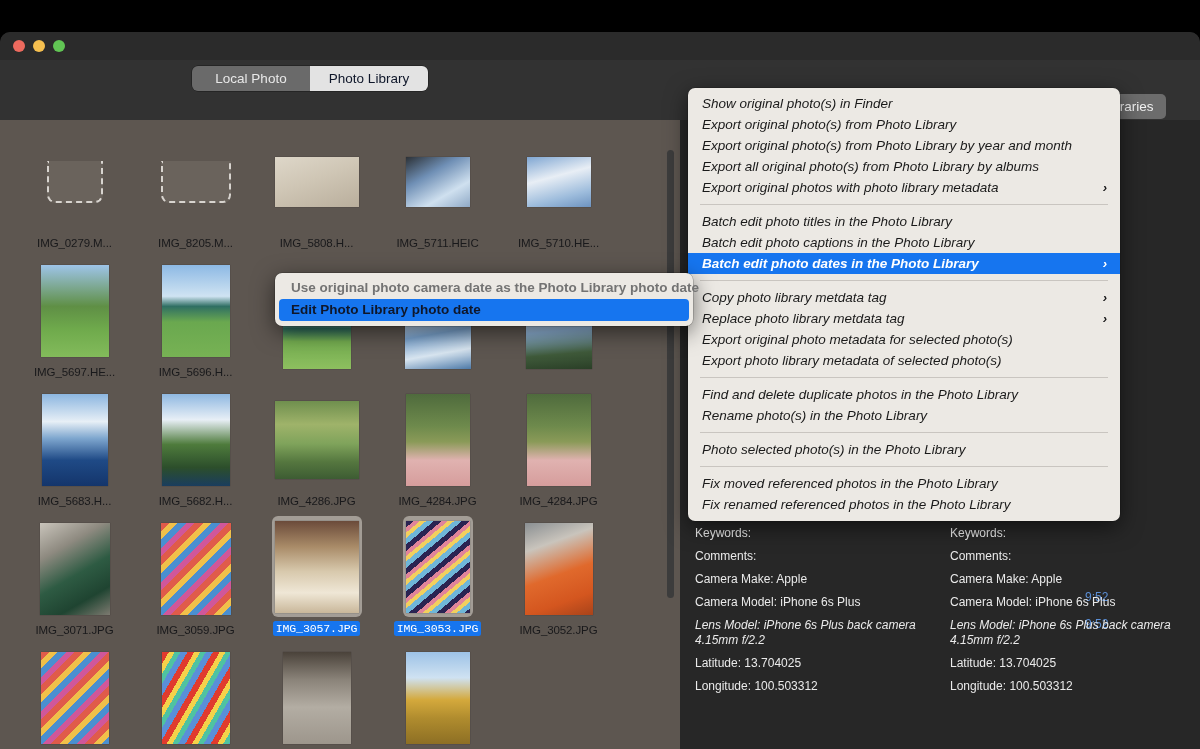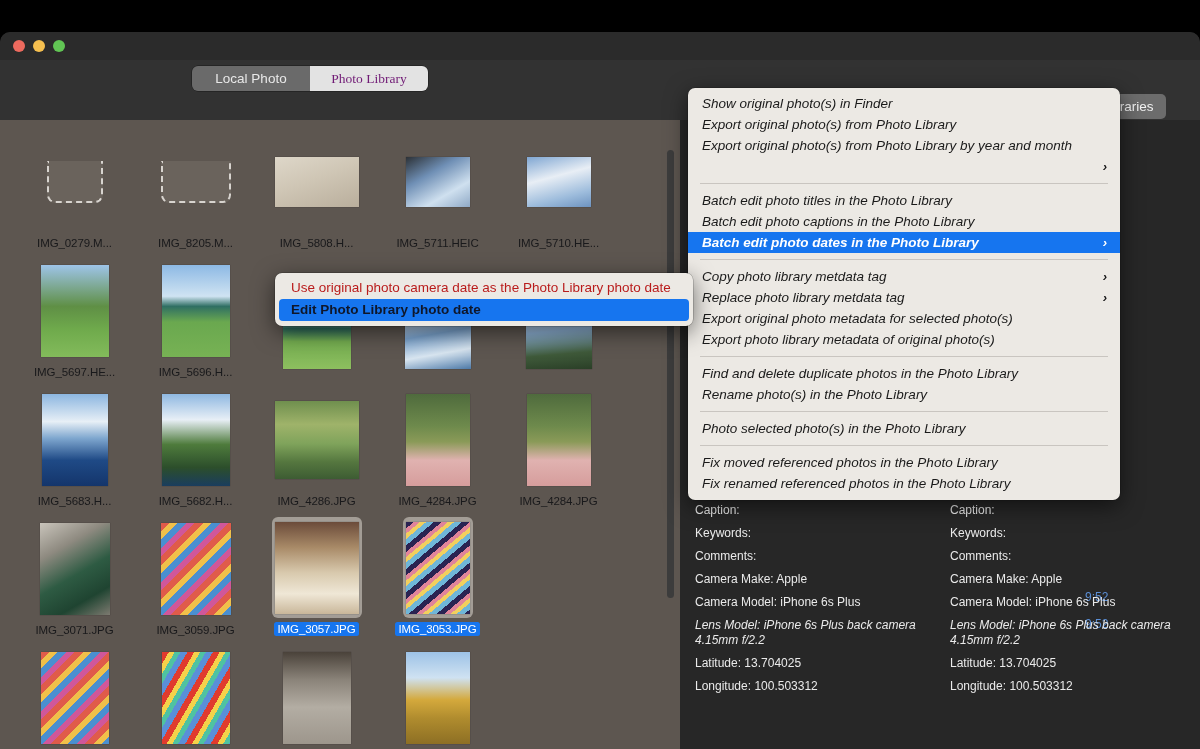--- a/index.html
+++ b/index.html
@@ -48,21 +48,21 @@
     overflow: hidden;
     box-shadow: 0 0 0 0.5px rgba(0,0,0,.5);
   }
   .seg {
     width: 118px; height: 25px;
     display: flex; align-items: center; justify-content: center;
     font-size: 13.5px;
     cursor: default;
   }
   .seg.inactive { background: #6a6a6a; color: #e8e8e8; }
-  .seg.active { background: #e3e3e3; color: #701a75; font-family: Liberation Serif, serif; }
+  .seg.active { background: #e3e3e3; color: #0f172a; }
 
   .tbtn {
     position: absolute; top: 34px;
     height: 25px;
     background: #6c6c6c;
     border-radius: 5px;
     color: #f2f2f2;
     font-size: 13.5px;
     display: flex; align-items: center; justify-content: center;
     padding: 0 12px;
@@ -141,20 +141,21 @@
     margin-top: 5px;
     white-space: nowrap;
     letter-spacing: -.1px;
   }
   .fname.sel {
     background: #1675ef;
     color: #fff;
     border-radius: 2.5px;
     padding: 1px 3px;
     margin-top: 4px;
+    font-family: Liberation Mono, monospace;
   }
 
   .vscroll {
     position: absolute; left: 667px; top: 118px;
     width: 7px; height: 448px;
     background: #3c3c3c;
     border-radius: 4px;
   }
 
   
@@ -222,24 +223,25 @@
     width: 418px;
     background: #ece9e4;
     border-radius: 7px;
     padding: 4px 4px 5px 4px;
     box-shadow: 0 6px 22px rgba(0,0,0,.55), 0 0 0 0.5px rgba(0,0,0,.3);
     z-index: 60;
   }
   .smi {
     height: 22px; line-height: 22px;
     font-size: 13.5px;
-    color: #b91c1c;
+    color: #737373;
     padding: 0 12px;
     border-radius: 4px;
     white-space: nowrap;
+    font-weight: bold;
   }
   .smi.hl { background: #1675ef; color: #0f172a; font-weight: bold; }
 </style>
 </head>
 <body>
 
 <div id="app">
 
   <div class="titlebar">
     <div class="traffic">
@@ -391,20 +393,26 @@
             <div class="thumbwrap sel">
               <div class="thumb" style="width: 84px; height: 92px; background: linear-gradient(rgb(107, 75, 58) 0%, rgb(169, 139, 104) 28%, rgb(216, 201, 173) 55%, rgb(239, 231, 214) 78%, rgb(201, 183, 154) 100%);"></div>
             </div>
             <div class="fname sel">IMG_3057.JPG</div>
           </div>
           <div class="cell">
             <div class="thumbwrap sel">
               <div class="thumb" style="width: 64px; height: 92px; background: repeating-linear-gradient(140deg, rgb(42, 35, 82) 0px, rgb(42, 35, 82) 5px, rgb(224, 132, 154) 5px, rgb(224, 132, 154) 9px, rgb(242, 207, 94) 9px, rgb(242, 207, 94) 13px, rgb(111, 182, 216) 13px, rgb(111, 182, 216) 18px);"></div>
             </div>
             <div class="fname sel">IMG_3053.JPG</div>
+          </div>
+          <div class="cell">
+            <div class="thumbwrap">
+              <div class="thumb" style="width: 68px; height: 92px; background: linear-gradient(160deg, rgb(138, 143, 146) 0%, rgb(201, 196, 188) 25%, rgb(224, 105, 44) 55%, rgb(212, 86, 31) 80%, rgb(168, 67, 26) 100%);"></div>
+            </div>
+            <div class="fname">IMG_3052.JPG</div>
           </div>
         </div>
         <div class="row">
           <div class="cell">
             <div class="thumbwrap">
               <div class="thumb" style="width: 68px; height: 92px; background: repeating-linear-gradient(135deg, rgb(224, 91, 74) 0px, rgb(224, 91, 74) 6px, rgb(240, 192, 74) 6px, rgb(240, 192, 74) 12px, rgb(74, 143, 208) 12px, rgb(74, 143, 208) 18px, rgb(208, 87, 154) 18px, rgb(208, 87, 154) 24px);"></div>
             </div>
             <div class="fname">IMG_3051.JPG</div>
           </div>
           <div class="cell">
@@ -476,30 +484,31 @@
         <div class="info-line">Latitude: 13.704025</div>
         <div class="info-line">Longitude: 100.503312</div>
       </div>
     </div>
   </div>
 
   <div class="menu" id="quick-action-menu">
       <div class="mi"><span>Show original photo(s) in Finder</span></div>
       <div class="mi"><span>Export original photo(s) from Photo Library</span></div>
       <div class="mi"><span>Export original photo(s) from Photo Library by year and month</span></div>
-      <div class="mi"><span class="submark">›</span></div>
+      <div class="mi"><span>Export all original photo(s) from Photo Library by albums</span></div>
+      <div class="mi"><span>Export original photos with photo library metadata</span><span class="submark">›</span></div>
       <div class="msep"></div>
       <div class="mi"><span>Batch edit photo titles in the Photo Library</span></div>
       <div class="mi"><span>Batch edit photo captions in the Photo Library</span></div>
       <div class="mi hl"><span>Batch edit photo dates in the Photo Library</span><span class="submark">›</span></div>
       <div class="msep"></div>
       <div class="mi"><span>Copy photo library metdata tag</span><span class="submark">›</span></div>
       <div class="mi"><span>Replace photo library metdata tag</span><span class="submark">›</span></div>
       <div class="mi"><span>Export original photo metadata for selected photo(s)</span></div>
-      <div class="mi"><span>Export photo library metadata of original photo(s)</span></div>
+      <div class="mi"><span>Export photo library metadata of selected photo(s)</span></div>
       <div class="msep"></div>
       <div class="mi"><span>Find and delete duplicate photos in the Photo Library</span></div>
       <div class="mi"><span>Rename photo(s) in the Photo Library</span></div>
       <div class="msep"></div>
       <div class="mi"><span>Photo selected photo(s) in the Photo Library</span></div>
       <div class="msep"></div>
       <div class="mi"><span>Fix moved referenced photos in the Photo Library</span></div>
       <div class="mi"><span>Fix renamed referenced photos in the Photo Library</span></div>
     </div>
 

